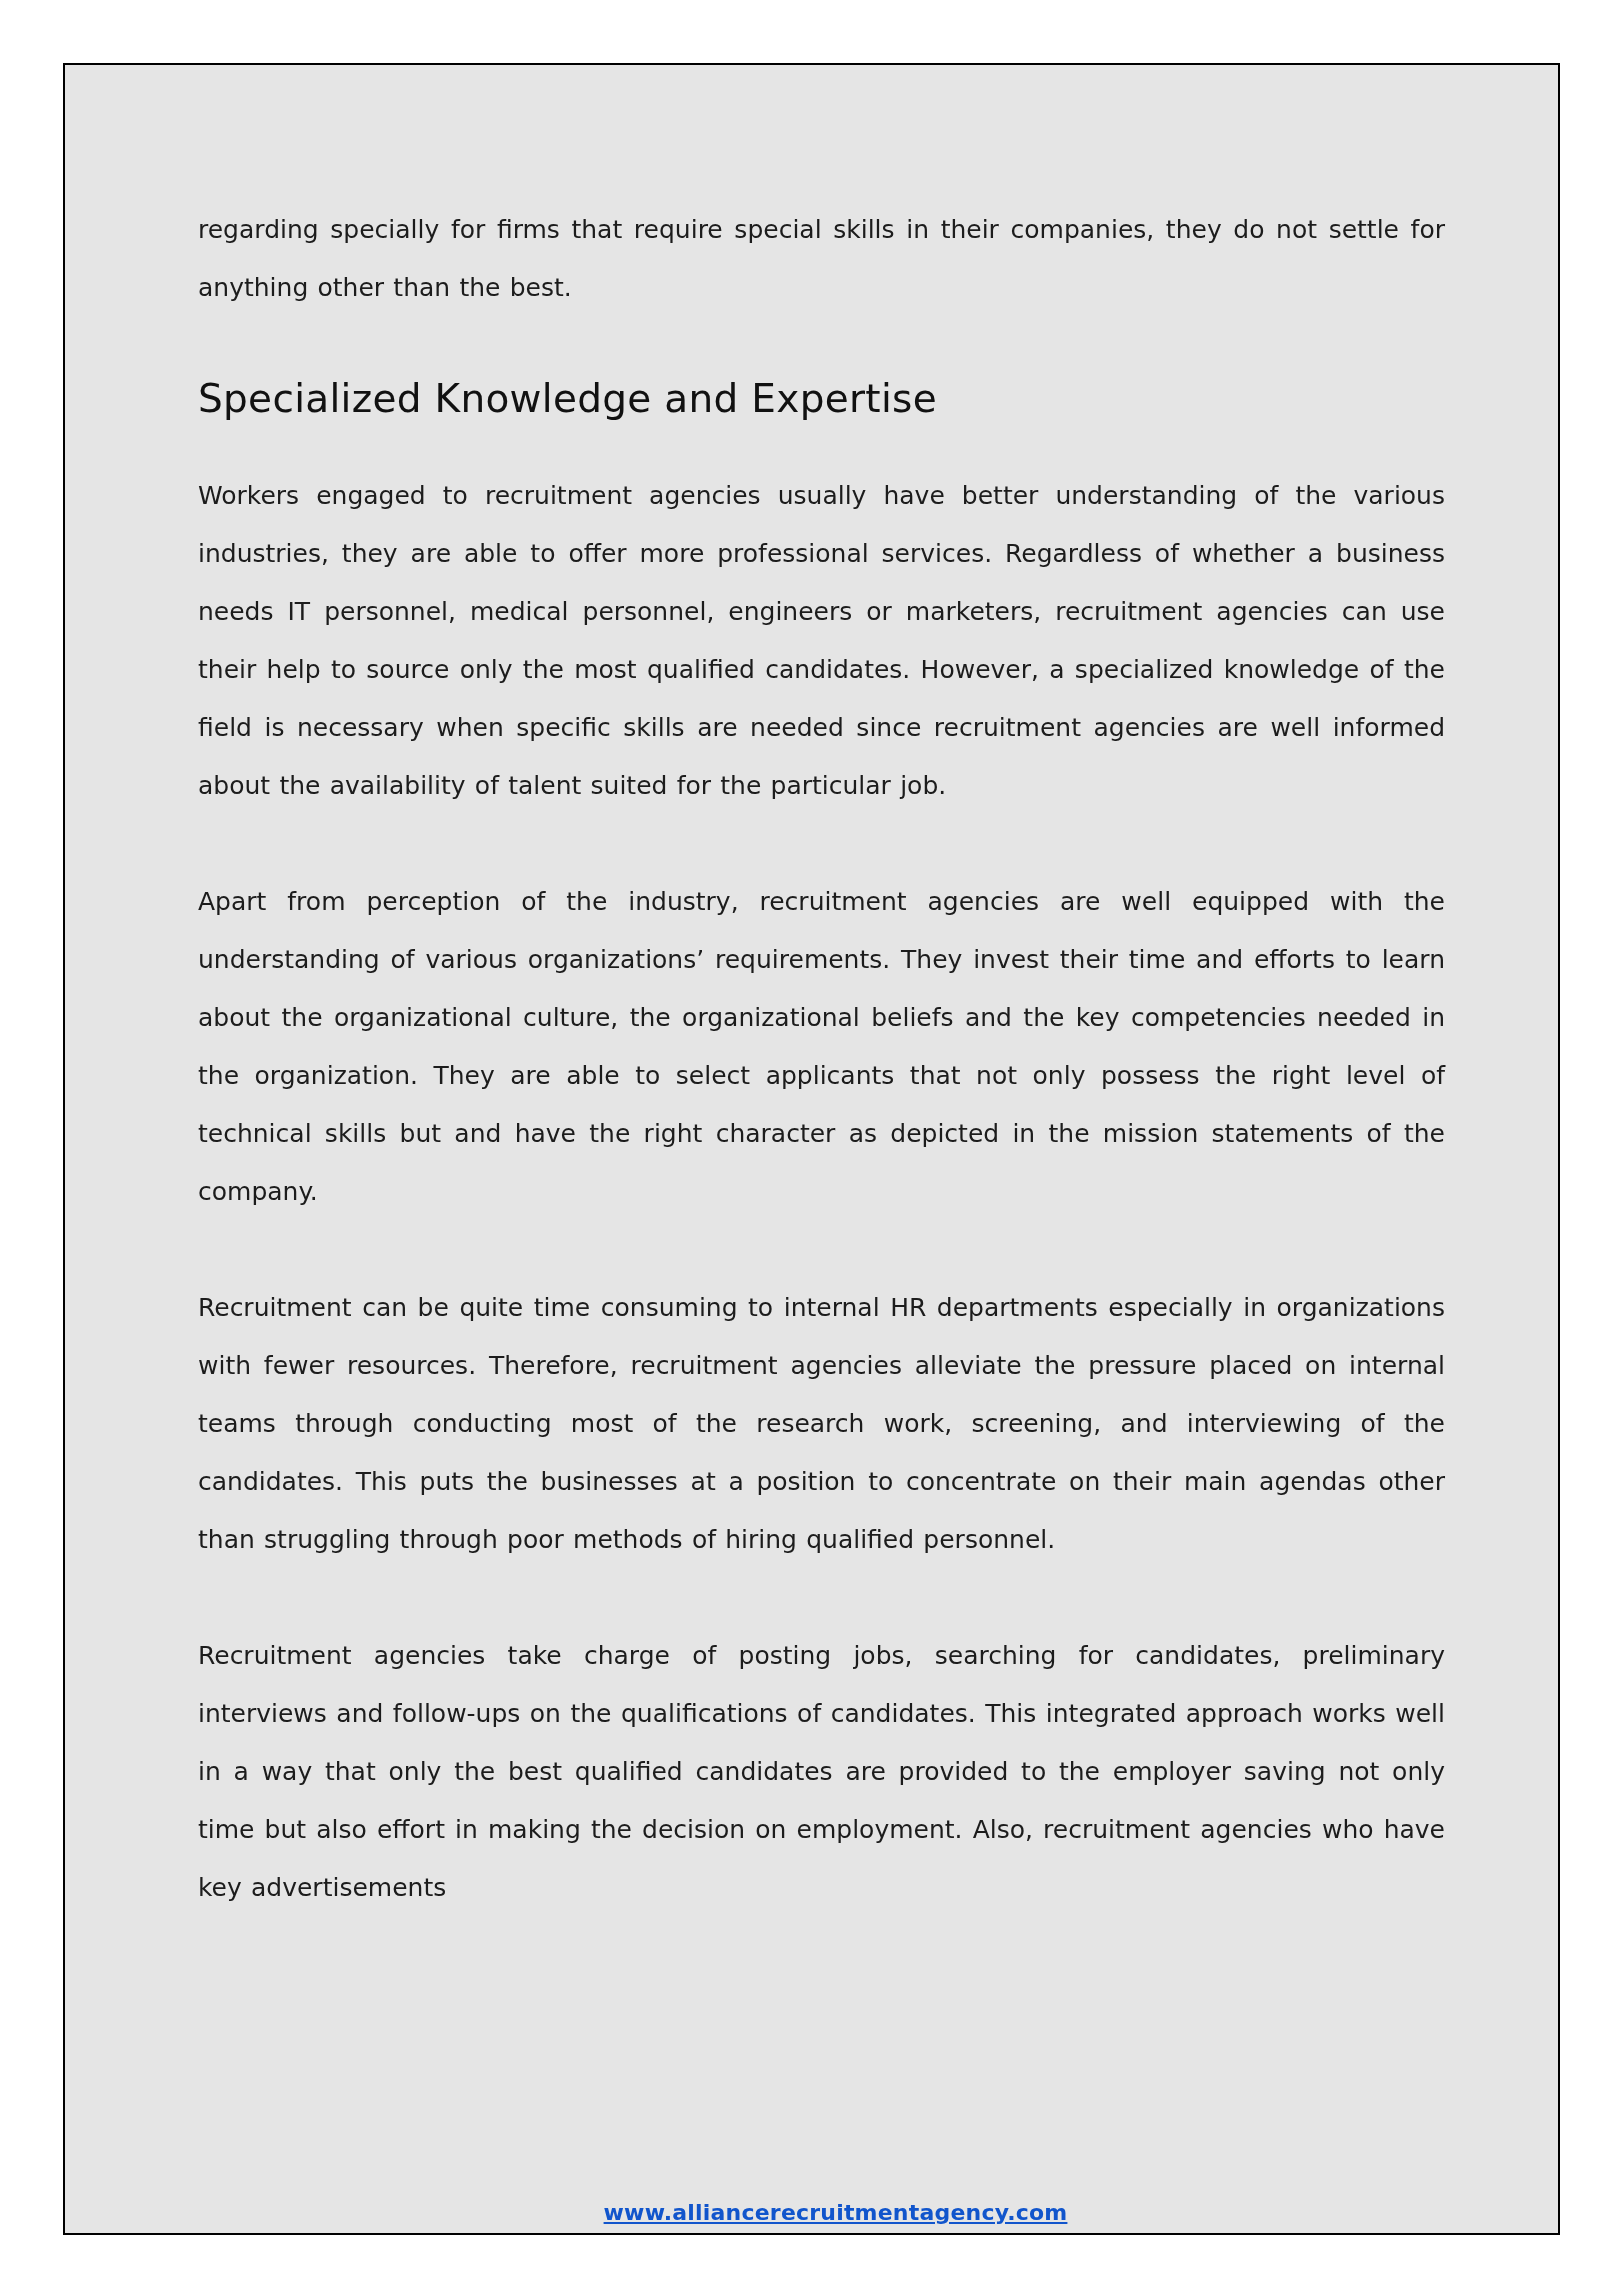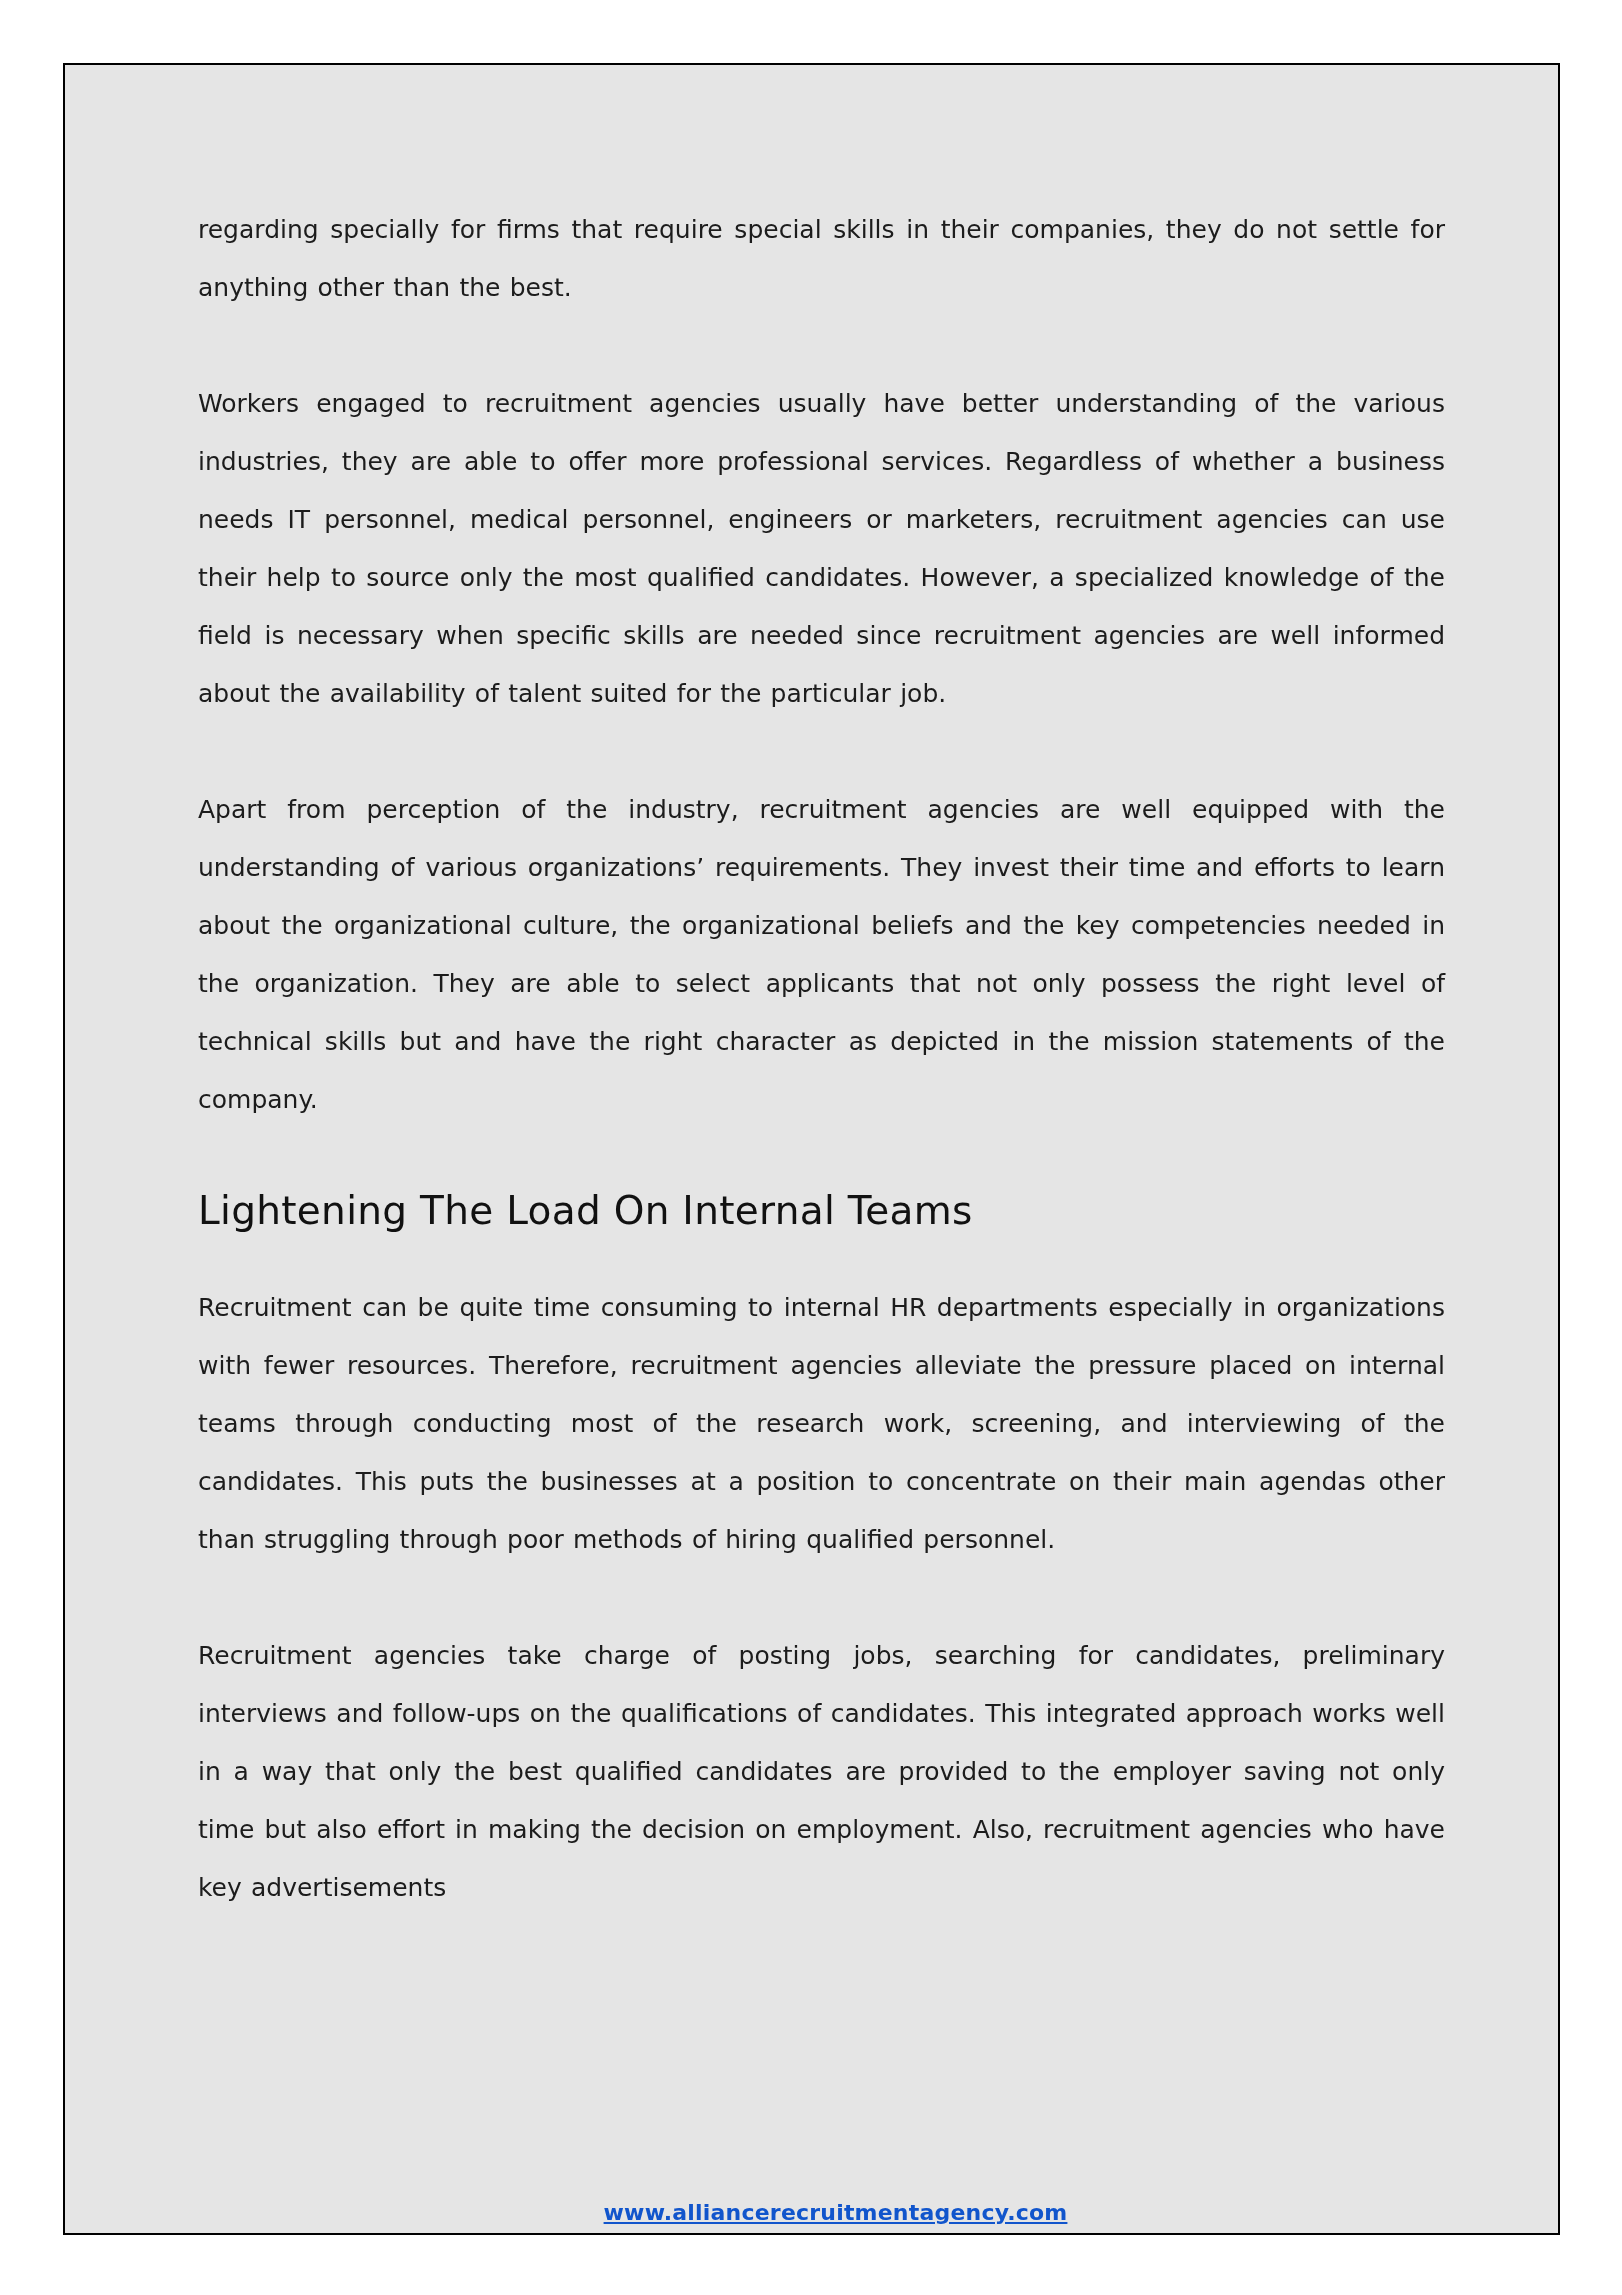--- a/index.html
+++ b/index.html
@@ -58,26 +58,26 @@
     margin-left: 48px;
   }
 </style>
 </head>
 <body>
 
 <div class="frame">
 
   <p class="body-text">regarding specially for firms that require special skills in their companies, they do not settle for anything other than the best.</p>
 
+  <h1 class="section-heading">Specialized Knowledge and Expertise</h1>
 
   <p class="body-text">Workers engaged to recruitment agencies usually have better understanding of the various industries, they are able to offer more professional services. Regardless of whether a business needs IT personnel, medical personnel, engineers or marketers, recruitment agencies can use their help to source only the most qualified candidates. However, a specialized knowledge of the field is necessary when specific skills are needed since recruitment agencies are well informed about the availability of talent suited for the particular job.</p>
 
   <p class="body-text">Apart from perception of the industry, recruitment agencies are well equipped with the understanding of various organizations’ requirements. They invest their time and efforts to learn about the organizational culture, the organizational beliefs and the key competencies needed in the organization. They are able to select applicants that not only possess the right level of technical skills but and have the right character as depicted in the mission statements of the company.</p>
 
-  <h1 class="section-heading">Lightening The Load On Internal Teams</h1>
 
   <p class="body-text">Recruitment can be quite time consuming to internal HR departments especially in organizations with fewer resources. Therefore, recruitment agencies alleviate the pressure placed on internal teams through conducting most of the research work, screening, and interviewing of the candidates. This puts the businesses at a position to concentrate on their main agendas other than struggling through poor methods of hiring qualified personnel.</p>
 
   <p class="body-text">Recruitment agencies take charge of posting jobs, searching for candidates, preliminary interviews and follow-ups on the qualifications of candidates. This integrated approach works well in a way that only the best qualified candidates are provided to the employer saving not only time but also effort in making the decision on employment. Also, recruitment agencies who have key advertisements</p>
 
   <div class="footer">
     <a>www.alliancerecruitmentagency.com</a>
   </div>
 
 </div>

